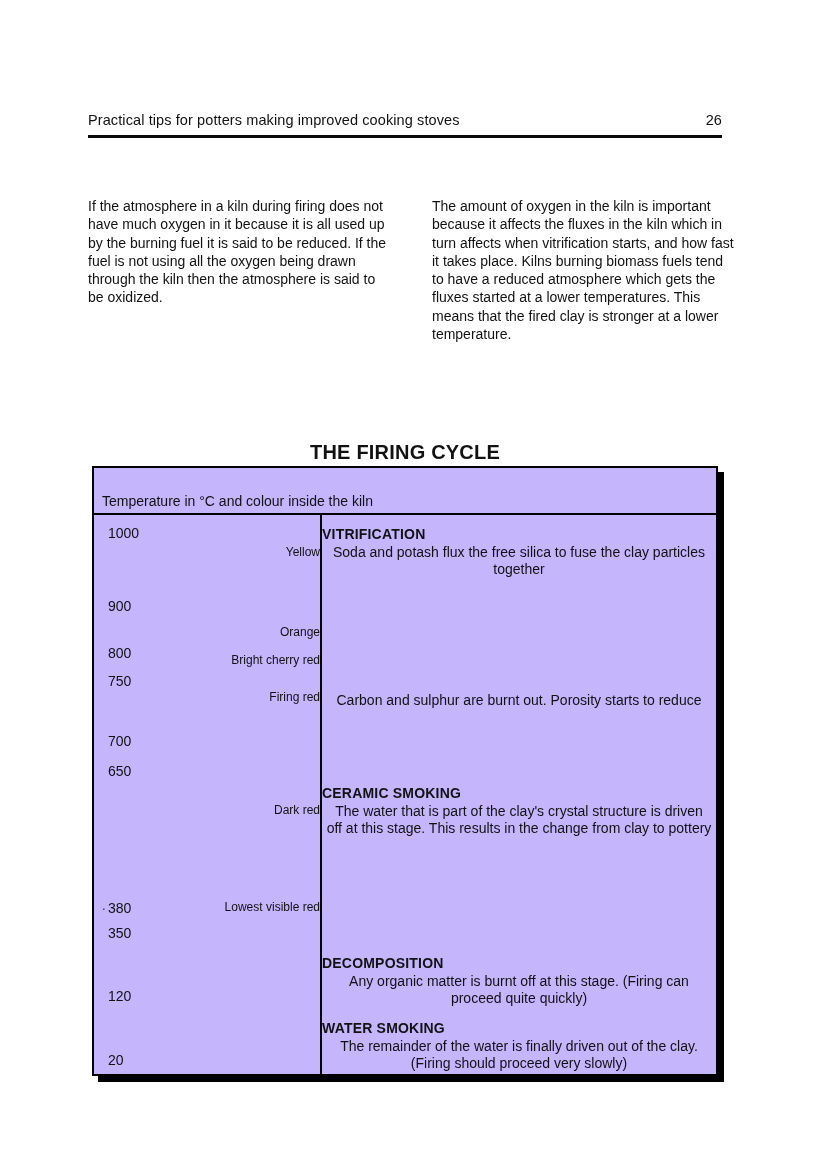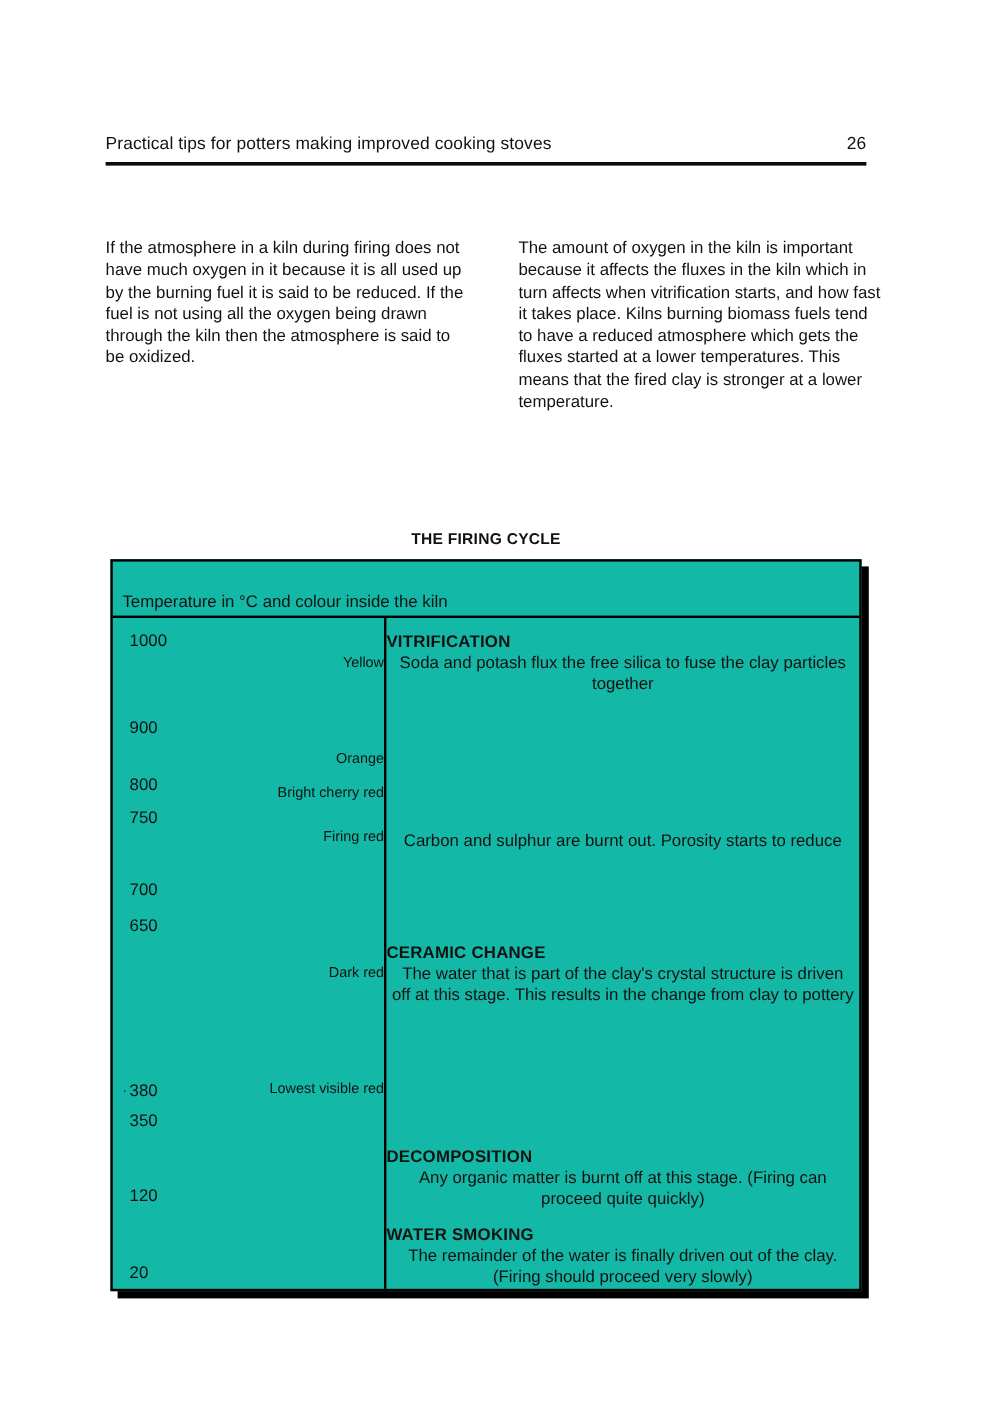--- a/index.html
+++ b/index.html
@@ -14,26 +14,26 @@
     padding-bottom:7px;border-bottom:3px solid #0b0b0b;
     font-size:14.5px;letter-spacing:.1px;
   }
   
   .para{position:absolute;top:183px;font-size:14px;line-height:18.3px;}
   .para.left{left:88px;width:300px;}
   .para.right{left:432px;width:304px;}
   
   .fig-title{
     position:absolute;left:92px;top:441px;width:626px;margin:0;
-    text-align:center;font-size:13px;font-weight:700;letter-spacing:.2px;
+    text-align:center;font-size:20px;font-weight:700;letter-spacing:.2px;
   }
   
   .ftable{
     position:absolute;left:92px;top:466px;width:622px;height:606px;
-    border:2px solid #000;background:#14b8a6;
+    border:2px solid #000;background:#c4b5fd;
     box-shadow:6px 6px 0 0 #000;
   }
   .ftable .caption{
     position:absolute;left:0;top:0;width:100%;height:47px;
     border-bottom:2px solid #000;box-sizing:border-box;
     font-size:14px;padding:25px 0 0 8px;
   }
   .vdiv{position:absolute;left:226px;top:47px;width:2px;height:559px;background:#000;}
   .temp{position:absolute;left:14px;font-size:14px;}
   .colour{position:absolute;left:56px;width:170px;text-align:right;font-size:12px;}
@@ -85,21 +85,21 @@
     <span class="colour" style="top:185px">Bright cherry red</span>
     <span class="colour" style="top:222px">Firing red</span>
     <span class="colour" style="top:335px">Dark red</span>
     <span class="colour" style="top:432px">Lowest visible red</span>
 
     <div class="stage-h" style="top:58px">VITRIFICATION</div>
     <div class="stage-d bold" style="top:76px">Soda and potash flux the free silica to fuse the clay particles together</div>
 
     <div class="stage-d" style="top:224px">Carbon and sulphur are burnt out. Porosity starts to reduce</div>
 
-    <div class="stage-h" style="top:317px">CERAMIC CHANGE</div>
+    <div class="stage-h" style="top:317px">CERAMIC SMOKING</div>
     <div class="stage-d" style="top:335px">The water that is part of the clay's crystal structure is driven off at this stage. This results in the change from clay to pottery</div>
 
     <div class="stage-h" style="top:487px">DECOMPOSITION</div>
     <div class="stage-d" style="top:505px">Any organic matter is burnt off at this stage. (Firing can proceed quite quickly)</div>
 
     <div class="stage-h" style="top:552px">WATER SMOKING</div>
     <div class="stage-d" style="top:570px">The remainder of the water is finally driven out of the clay. (Firing should proceed very slowly)</div>
   </div>
 
 </div>

